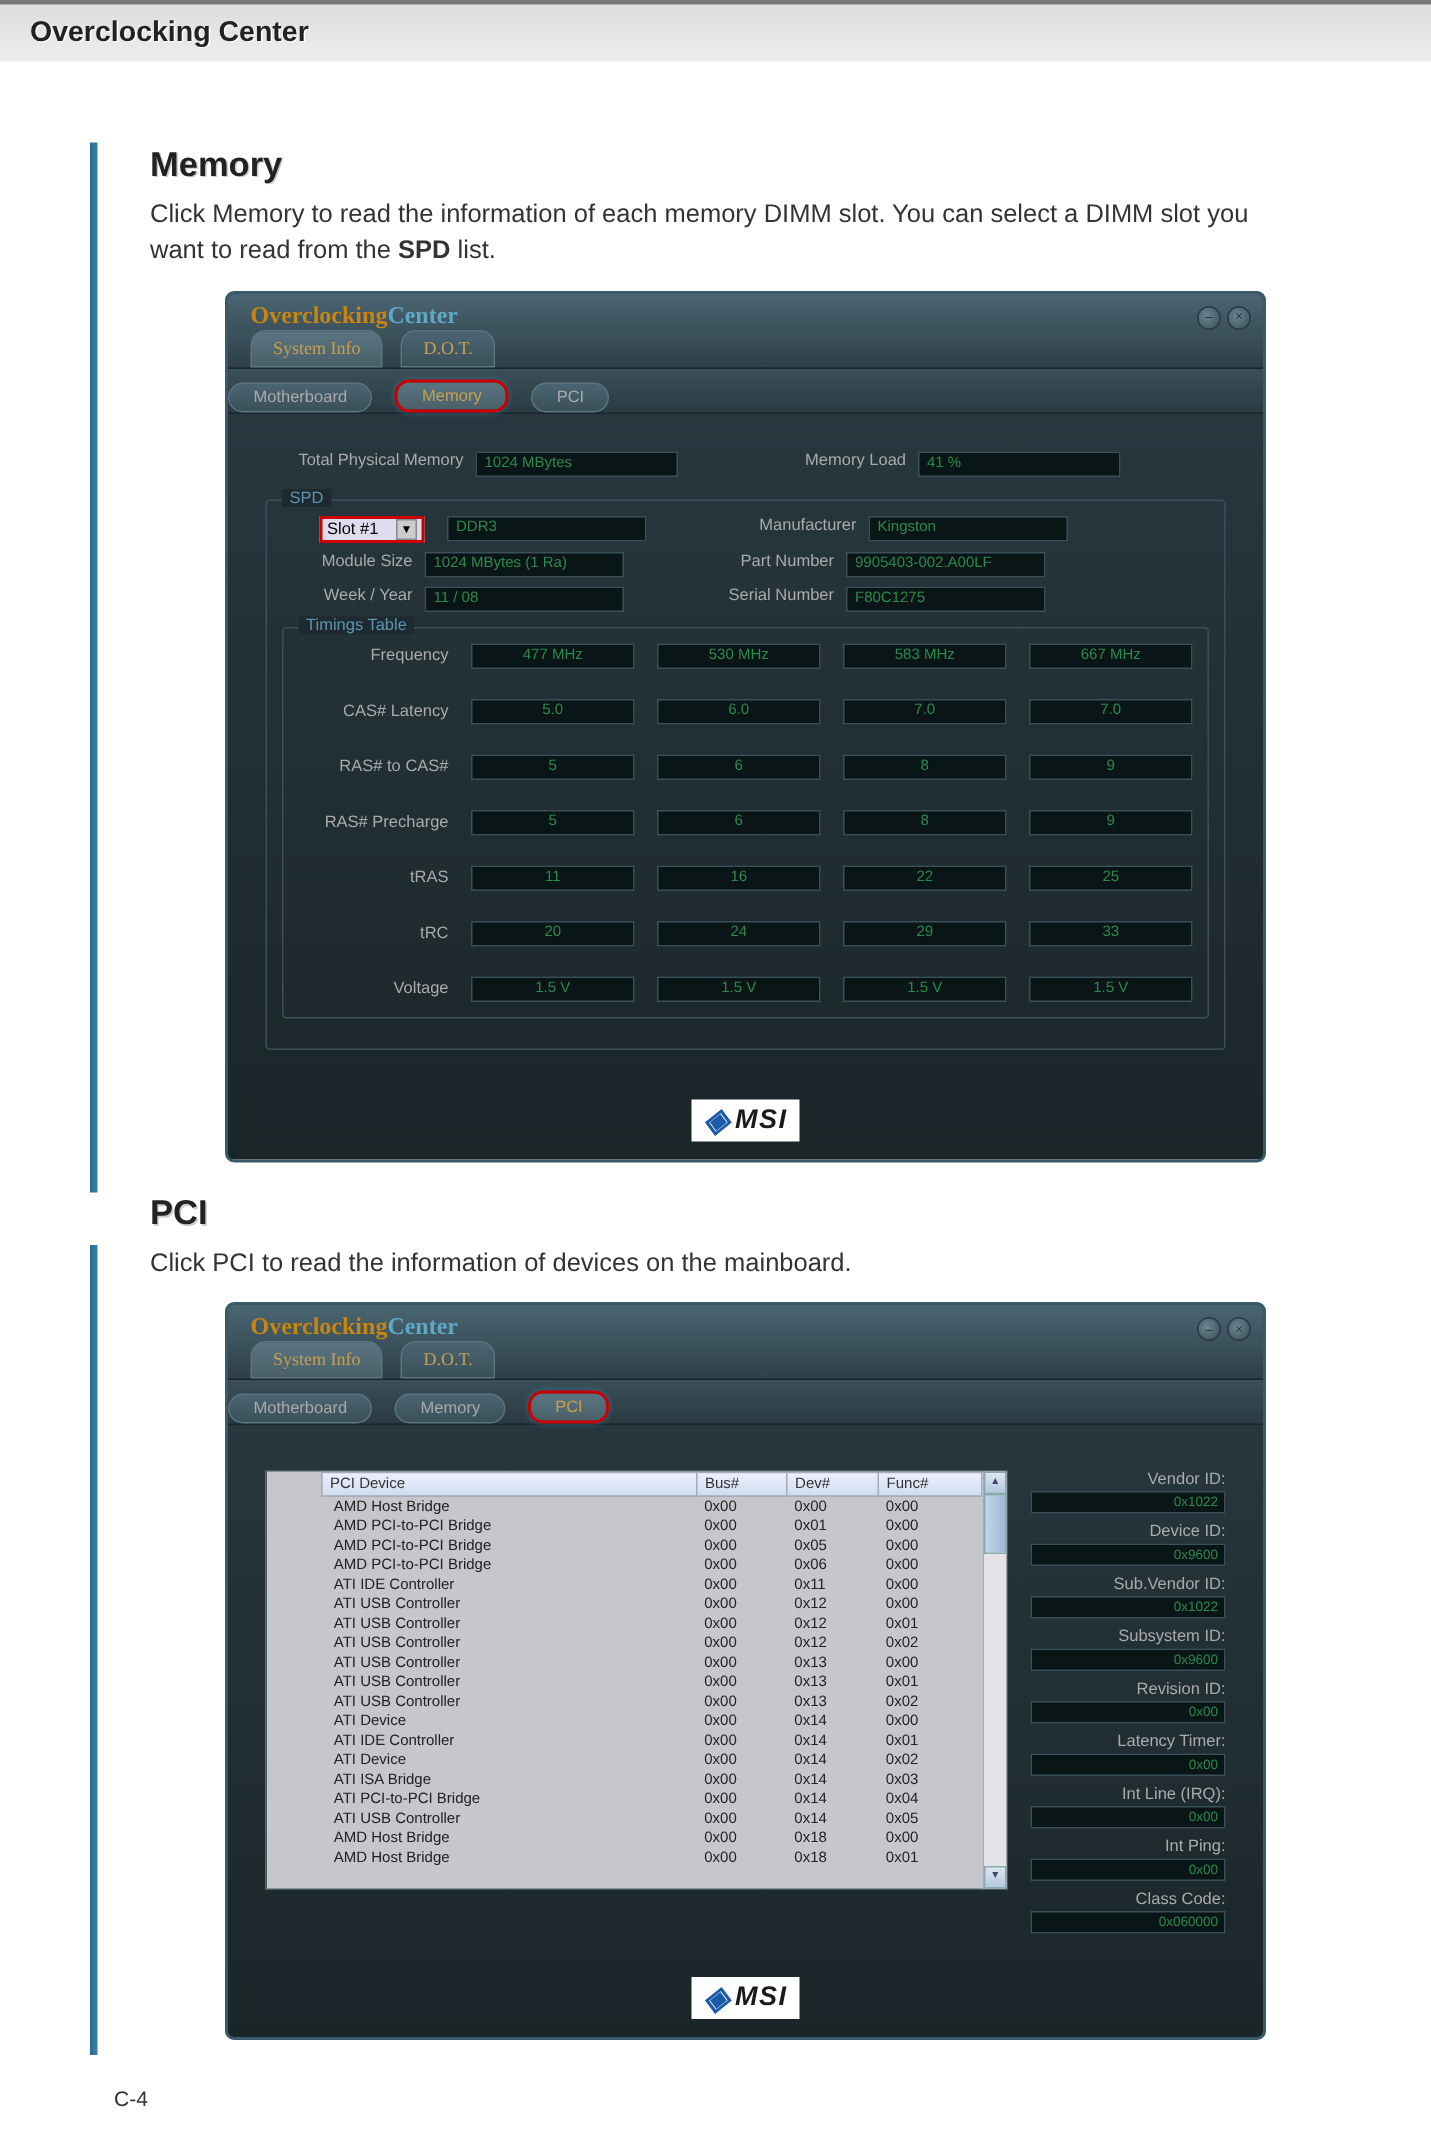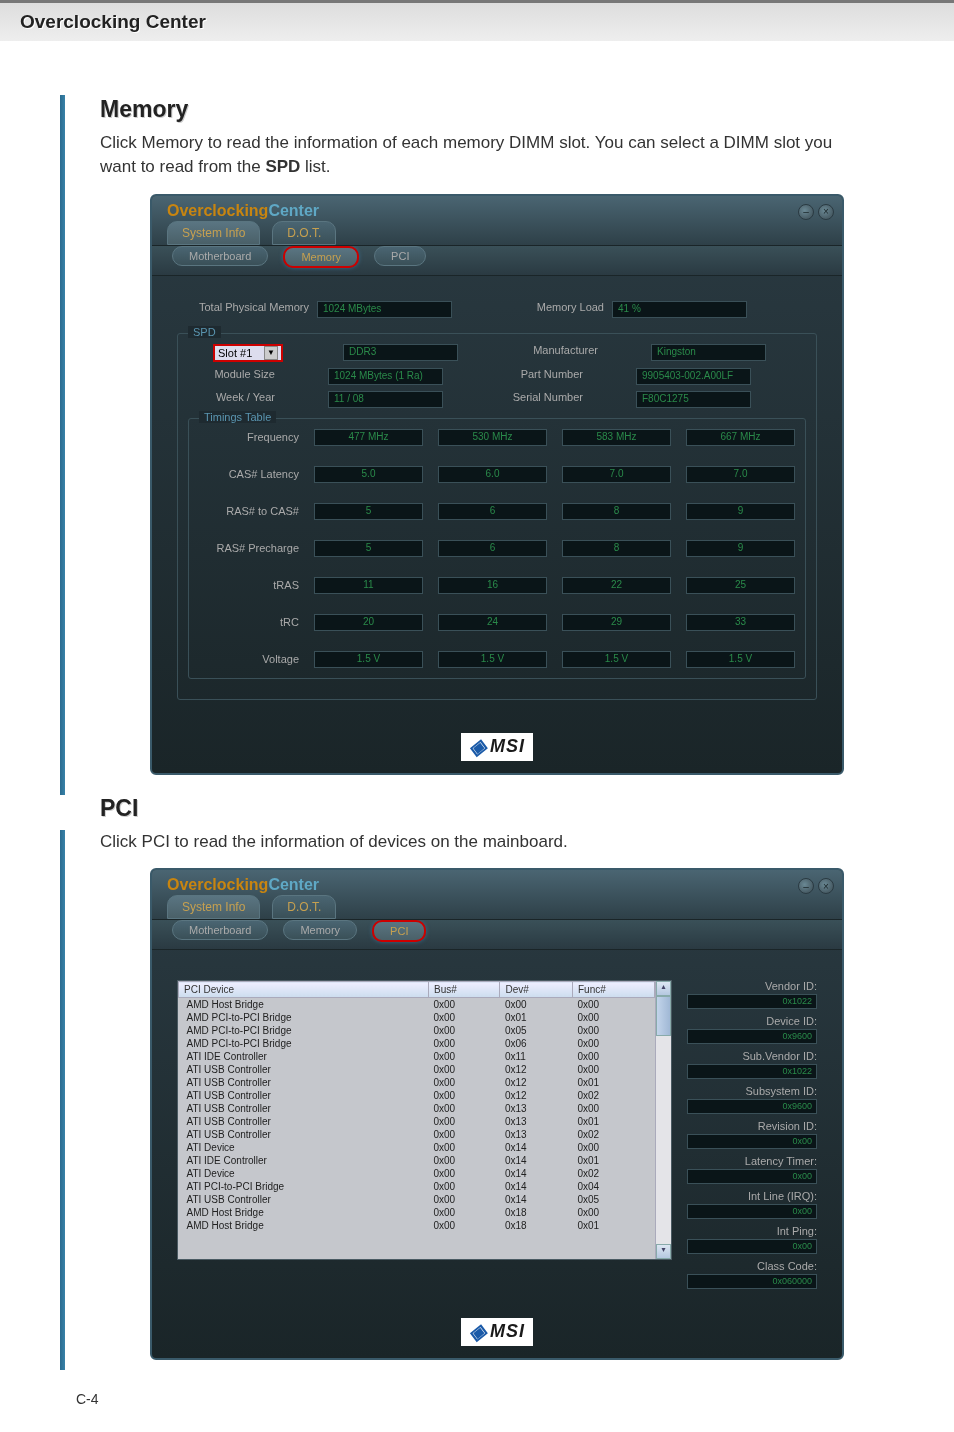--- a/index.html
+++ b/index.html
@@ -68,20 +68,21 @@
       overflow: hidden;
     }
     .title-bar {
       height: 50px;
       background: linear-gradient(to bottom, #4a6572, #2e4048);
       border-bottom: 1px solid #1a2528;
       position: relative;
       display: flex;
       align-items: flex-end;
       padding-left: 15px;
+      font-family: Liberation Serif, serif;
     }
     .app-logo {
       position: absolute;
       top: 6px;
       left: 15px;
       font-size: 16px;
       font-weight: bold;
     }
     .app-logo .oc { color: #c88510; }
     .app-logo .cn { color: #5fa8c5; }
@@ -118,22 +119,21 @@
       color: #c6a050;
       cursor: pointer;
     }
     .main-tab.active {
       background: linear-gradient(to bottom, #5a7582, #4a6068);
     }
     .sub-tabs-bar {
       height: 30px;
       background: linear-gradient(to bottom, #3a5058, #2a3a42);
       display: flex;
-      align-items: flex-start;
-      padding-left: 20px;
+      align-items: flex-end;
       gap: 15px;
       border-bottom: 1px solid #1a2528;
     }
     .sub-tab {
       padding: 3px 16px;
       font-size: 11px;
       border-radius: 10px;
       background: linear-gradient(to bottom, #4a6572, #3a5058);
       border: 1px solid #5a7580;
       color: #aaa;
@@ -187,21 +187,21 @@
       background: #1e2a30;
       padding: 0 5px;
       font-size: 11px;
       color: #5a95b0;
     }
     .spd-row {
       display: flex;
       margin-bottom: 6px;
     }
     .spd-row .info-label { width: 95px; }
-    .spd-row .info-value { width: 115px; margin-left: 45px; }
+    .spd-row .info-value { width: 133px; }
     .spd-row .spacer { width: 60px; }
     .slot-dropdown {
       width: 70px;
       height: 18px;
       background: #dde;
       border: 2px solid #cc0000;
       font-size: 11px;
       padding: 1px 3px;
       display: flex;
       justify-content: space-between;
@@ -270,20 +270,21 @@
       flex: 1;
       background: #c5c7cc;
       border: 1px solid #4a5a62;
       max-height: 280px;
       overflow: hidden;
       display: flex;
     }
     .pci-table-inner {
       flex: 1;
       overflow: hidden;
+      margin-left: 36px;
     }
     .pci-table {
       width: 100%;
       font-size: 10px;
       border-collapse: collapse;
     }
     .pci-table th {
       background: linear-gradient(to bottom, #eef, #cde);
       border: 1px solid #aab;
       padding: 2px 5px;
@@ -583,20 +584,26 @@
                     <td>0x14</td>
                     <td>0x01</td>
                   </tr>
                   <tr>
                     <td>ATI Device</td>
                     <td>0x00</td>
                     <td>0x14</td>
                     <td>0x02</td>
                   </tr>
                   <tr>
+                    <td>ATI ISA Bridge</td>
+                    <td>0x00</td>
+                    <td>0x14</td>
+                    <td>0x03</td>
+                  </tr>
+                  <tr>
                     <td>ATI PCI-to-PCI Bridge</td>
                     <td>0x00</td>
                     <td>0x14</td>
                     <td>0x04</td>
                   </tr>
                   <tr>
                     <td>ATI USB Controller</td>
                     <td>0x00</td>
                     <td>0x14</td>
                     <td>0x05</td>

